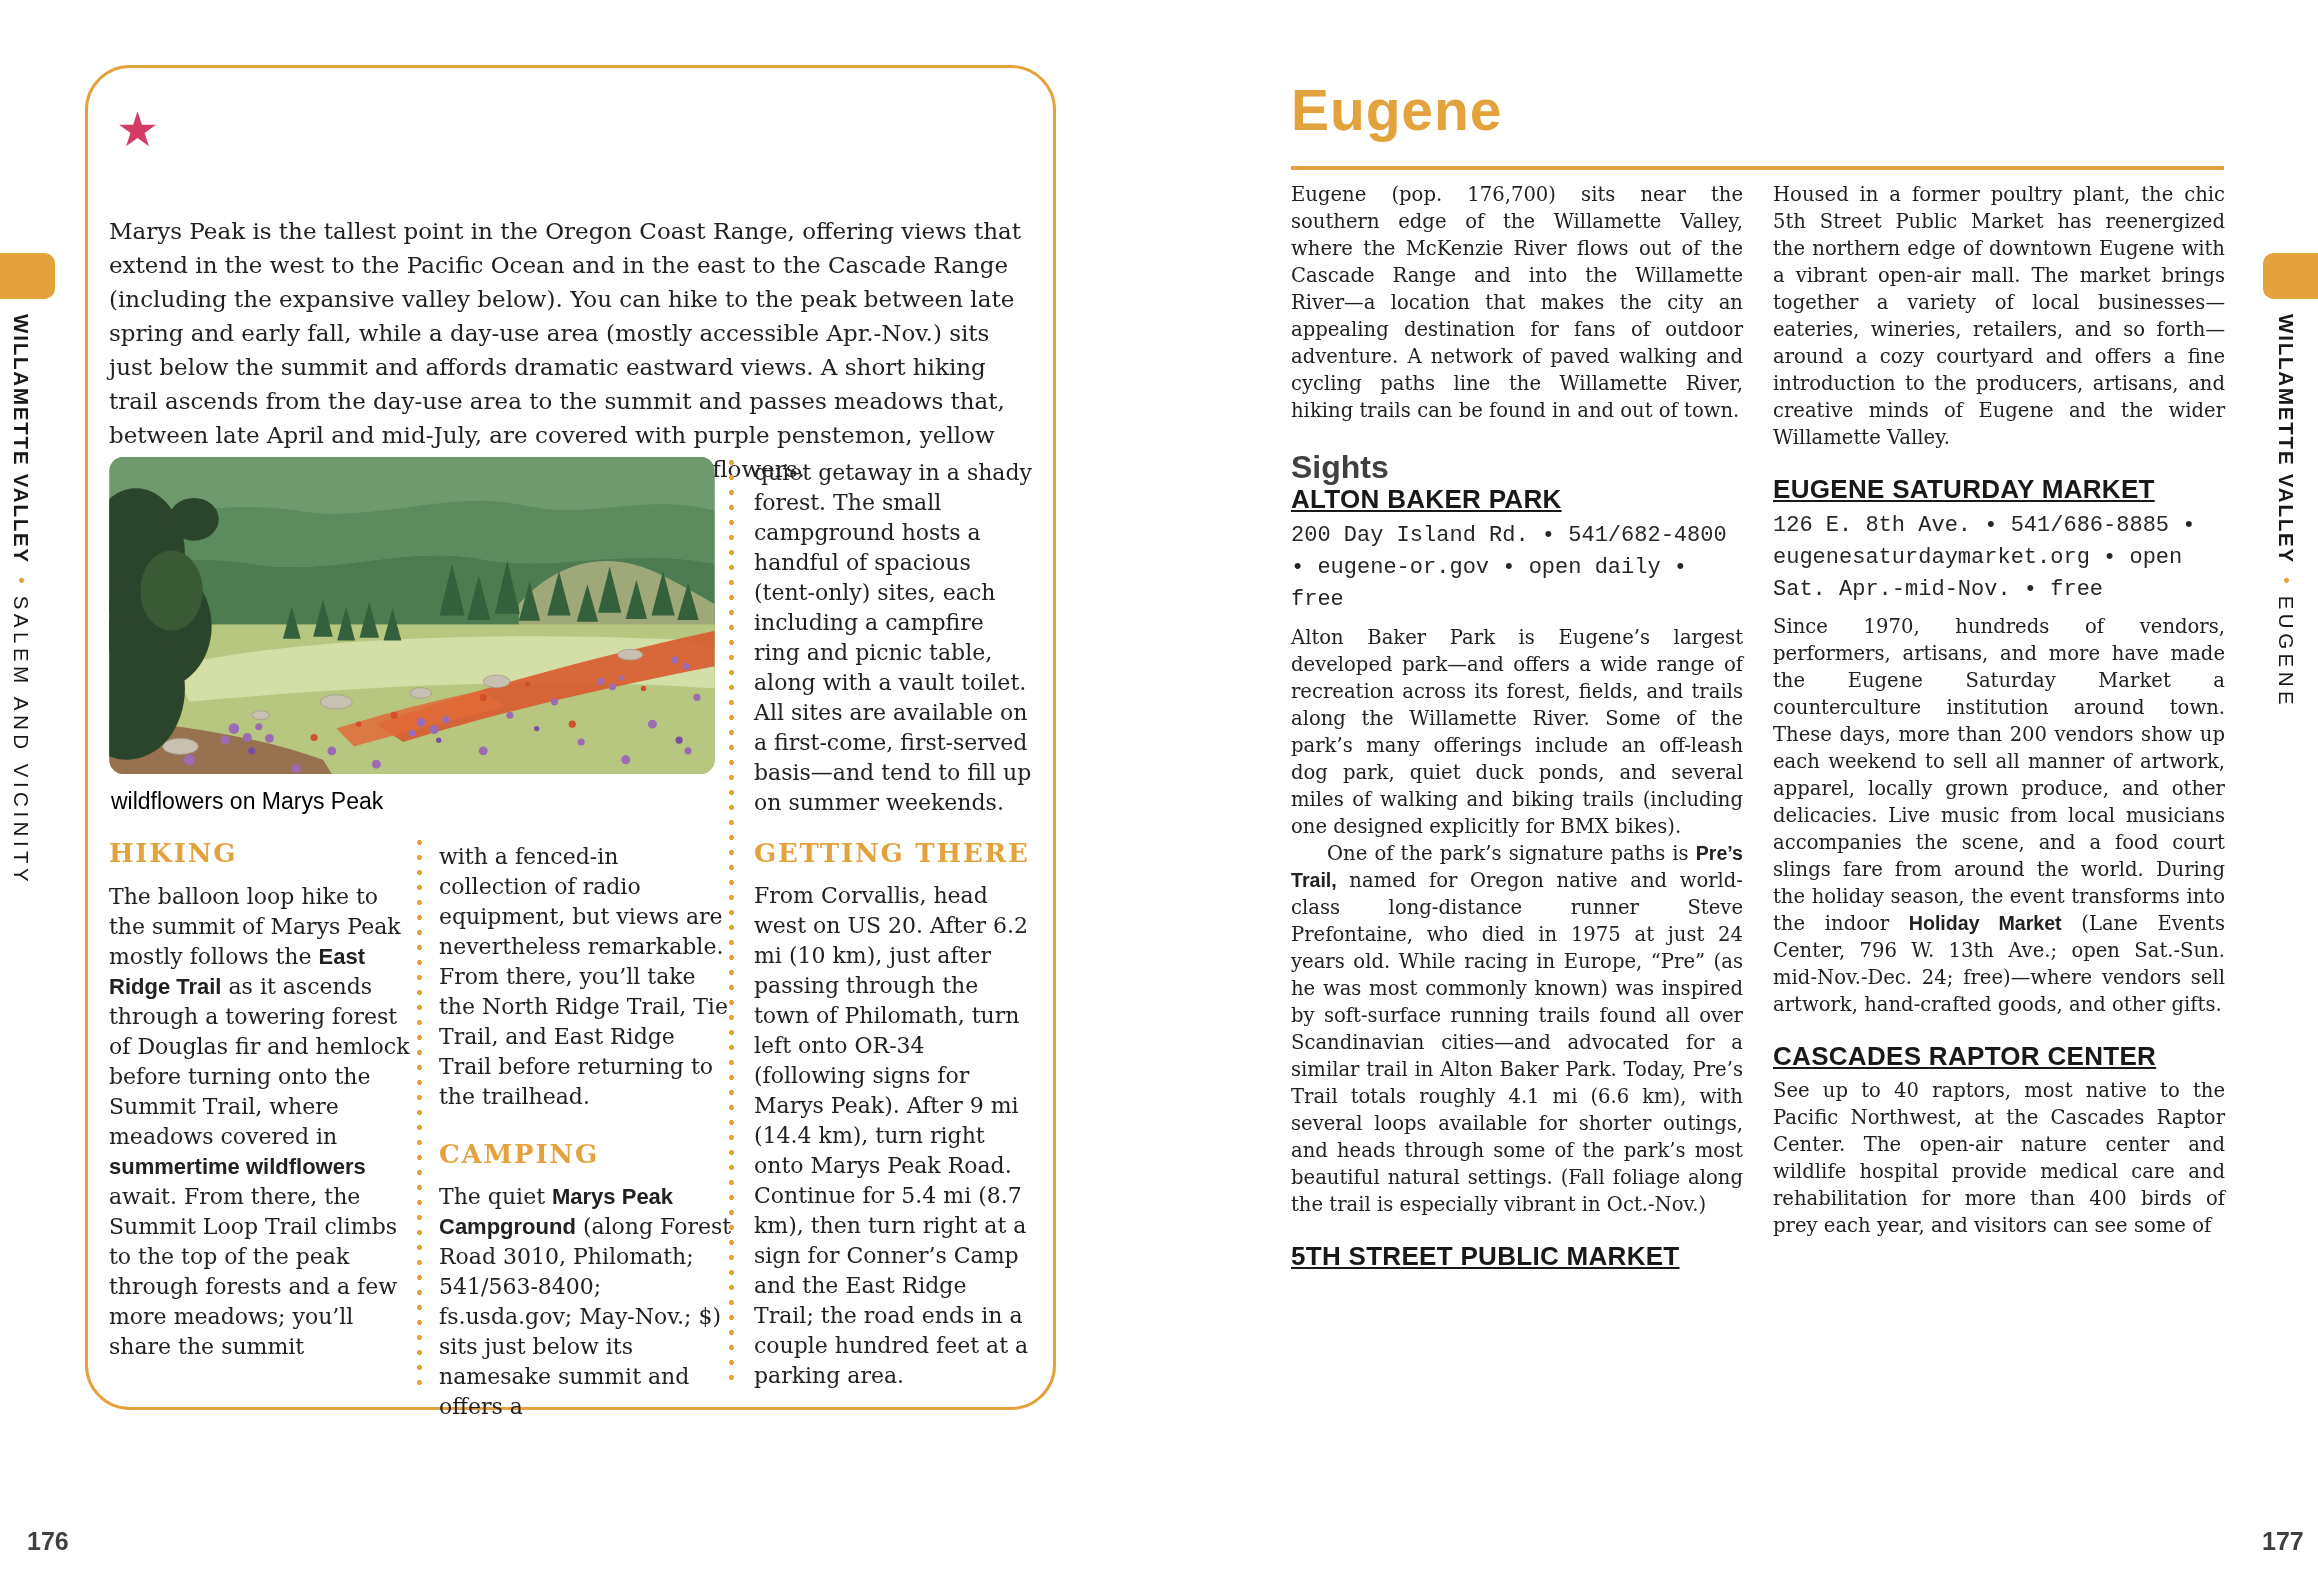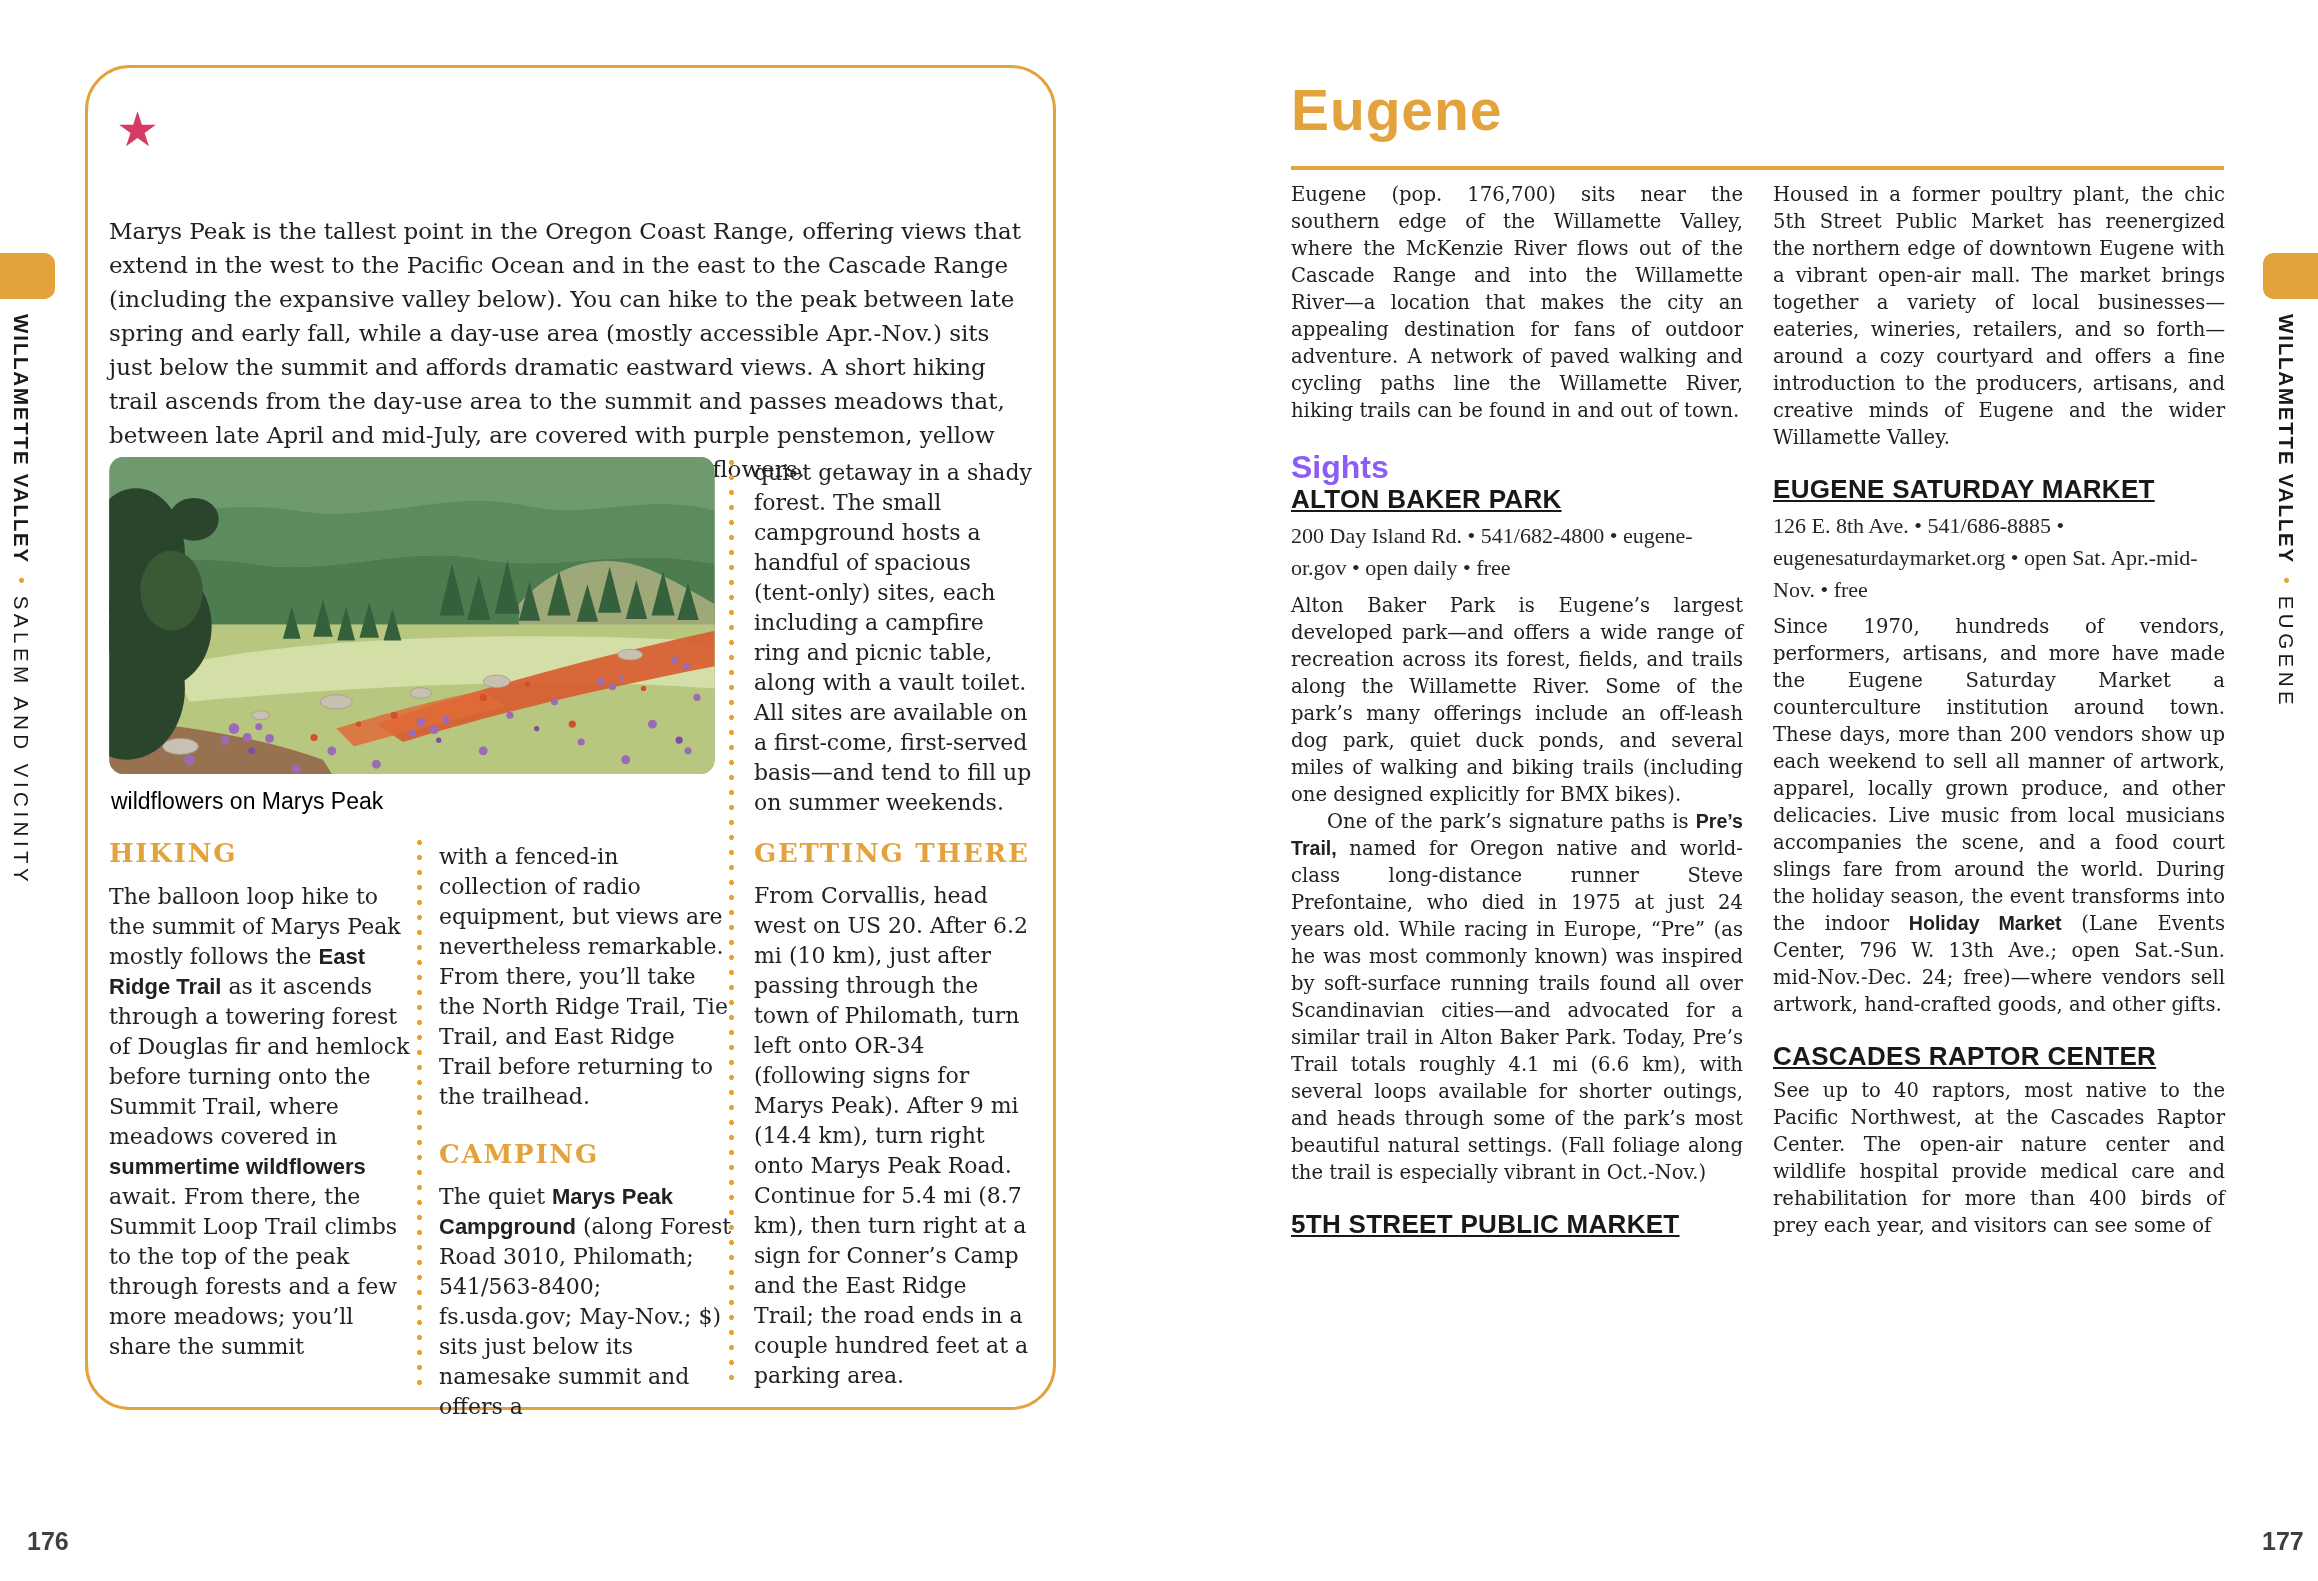--- a/index.html
+++ b/index.html
@@ -56,25 +56,25 @@
   
   .city-title{position:absolute;left:1291px;top:77px;font-family:"Liberation Sans",sans-serif;
               font-weight:bold;font-size:57px;color:#E3A23C;margin:0;letter-spacing:0.9px;}
   .title-rule{position:absolute;left:1291px;top:166px;width:933px;height:3.6px;background:#E3A23C;}
   .rcol{position:absolute;width:452px;font-size:19.6px;line-height:27px;}
   .rcol.one{left:1291px;top:181px;}
   .rcol.two{left:1773px;top:181px;}
   .jbody{text-align:justify;margin:0;}
   .indent{text-indent:36px;}
   .sights{font-family:"Liberation Sans",sans-serif;font-weight:bold;font-size:32px;
-          color:#8b5cf6;margin:30px 0 5.4px;}
+          color:#404040;margin:30px 0 5.4px;}
   .lname{font-family:"Liberation Sans",sans-serif;font-weight:bold;font-size:26px;color:#1B1918;
          margin:25px 0 7.1px;letter-spacing:0.3px;text-decoration:underline;}
   .lname.tight{margin-top:5.4px;}
-  .ldet{font-family:Liberation Serif, serif;font-size:22px;line-height:32px;color:#282522;margin:0 0 7.1px;}
+  .ldet{font-family:Liberation Mono, monospace;font-size:22px;line-height:32px;color:#282522;margin:0 0 7.1px;}
   b{font-family:"Liberation Sans",sans-serif;font-weight:bold;}
 </style>
 </head>
 <body>
 
 <div class="page">
 
   <div class="tab-square leftside"></div>
   <div class="tab-text leftside"><span class="tab-bold">WILLAMETTE VALLEY</span><span class="tab-bullet">•</span><span class="tab-light">SALEM AND VICINITY</span></div>
 

